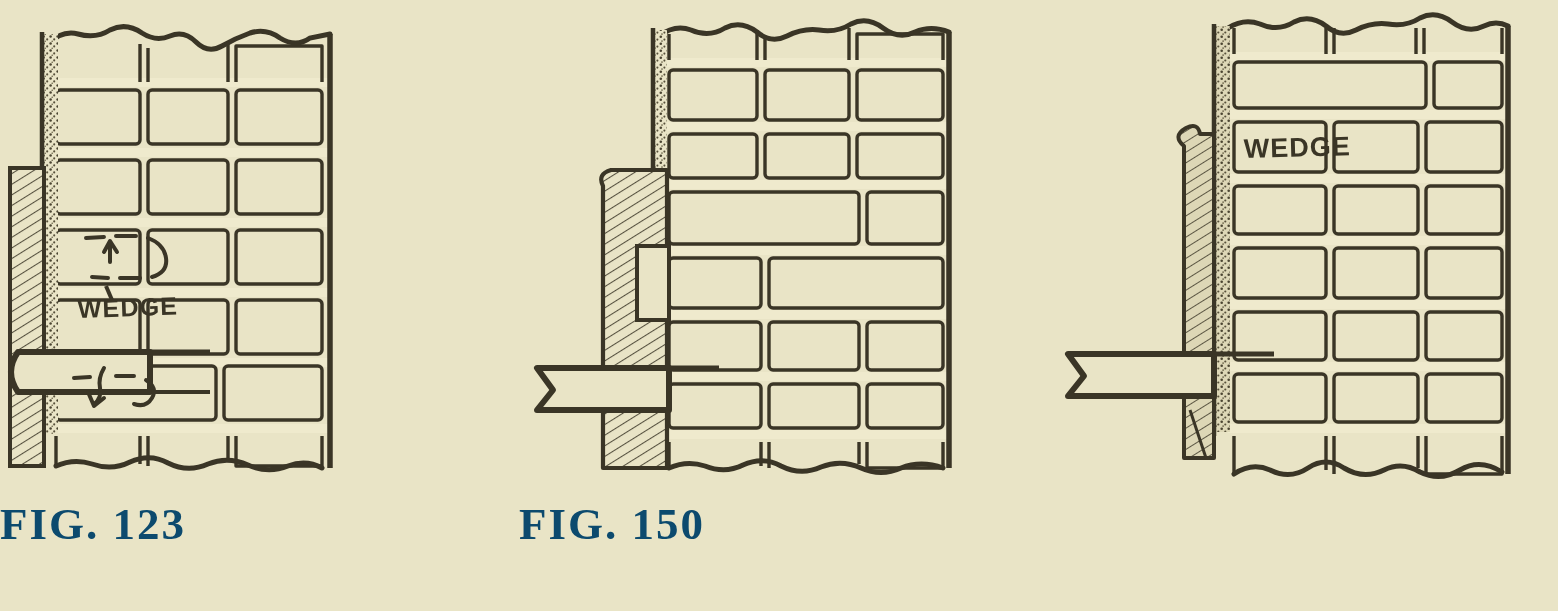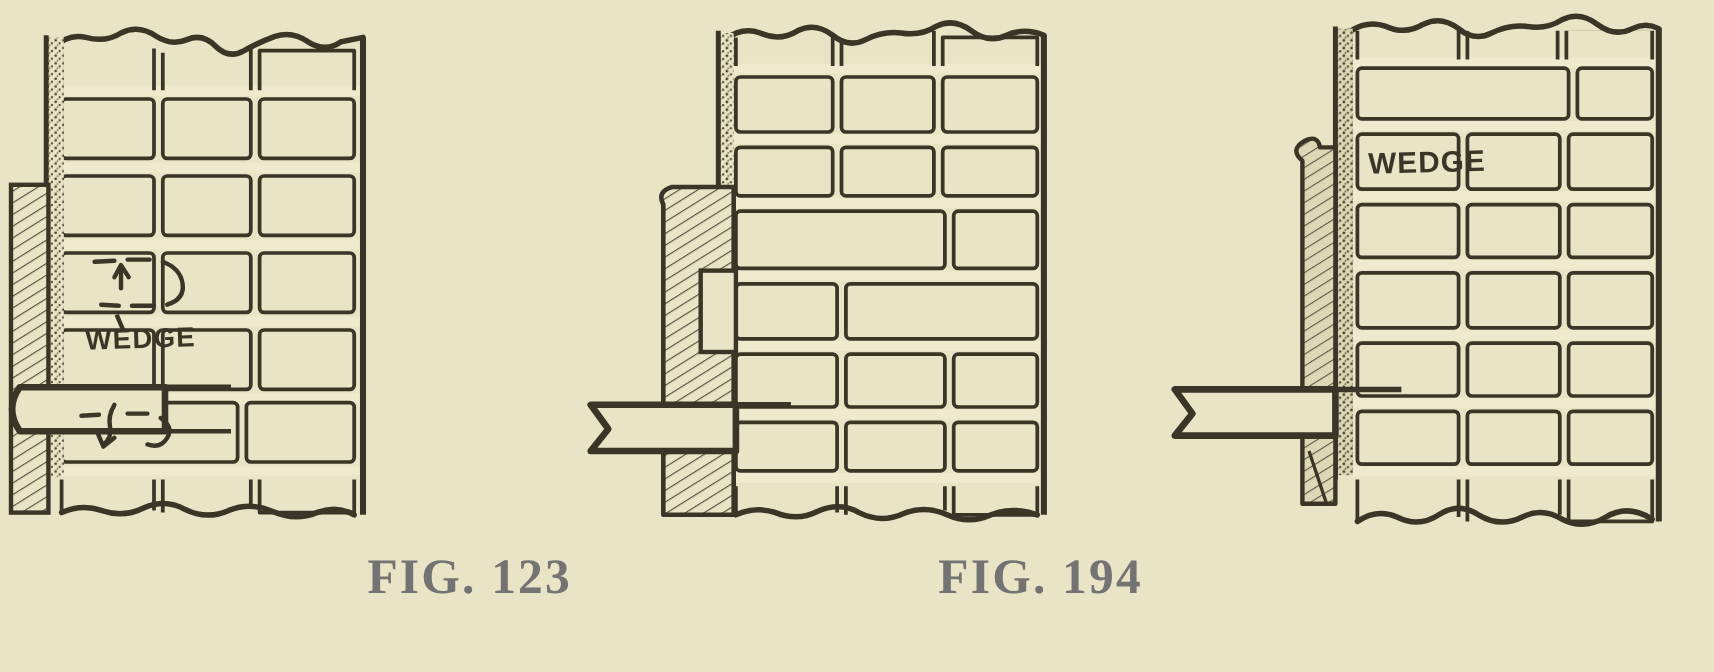--- a/index.html
+++ b/index.html
@@ -27,26 +27,26 @@
     top: 0;
     width: 520px;
     height: 500px;
     display: block;
   }
   .caption {
     position: absolute;
     top: 498px;
     left: 0;
     width: 520px;
-    text-align: right;
+    text-align: left;
     font-family: "Liberation Serif", serif;
     font-size: 45px;
     font-weight: 700;
     letter-spacing: 2px;
-    color: #737373;
+    color: #0c4a6e;
   }
 </style>
 </head>
 <body>
 
 <div id="page">
 
   <div class="figure-block" style="left:0px;">
     <svg class="fig-svg" viewBox="0 0 520 500">
       <defs>
@@ -236,21 +236,21 @@
         <path d="M 84 186 Q 78 174 92 170 L 148 170 L 148 468 L 84 468 Z" fill="none" stroke="#3a3526" stroke-width="4.2" stroke-linejoin="round"></path>
 
         <rect x="118" y="246" width="32" height="74" fill="#e9e4c6" stroke="#3a3526" stroke-width="4"></rect>
       </g>
 
       <g>
         <path d="M 26 368 L 150 368 L 150 410 L 18 410 L 34 390 L 18 368 Z" fill="#e9e4c6" stroke="#3a3526" stroke-width="6" stroke-linejoin="round"></path>
         <path d="M 150 368 L 200 368" stroke="#3a3526" stroke-width="5" fill="none"></path>
       </g>
     </svg>
-    <div class="caption">FIG. 194</div>
+    <div class="caption">FIG. 150</div>
   </div>
 
   <div class="figure-block" style="left:1038px;">
     <svg class="fig-svg" viewBox="0 0 520 500">
       <defs>
         <pattern id="hatch125" width="9" height="9" patternTransform="rotate(58)" patternUnits="userSpaceOnUse">
           <line x1="0" y1="0" x2="0" y2="9" stroke="#3a3526" stroke-width="2"></line>
         </pattern>
         <pattern id="speck125" width="7" height="7" patternUnits="userSpaceOnUse">
           <rect width="7" height="7" fill="#ddd7b6"></rect>

